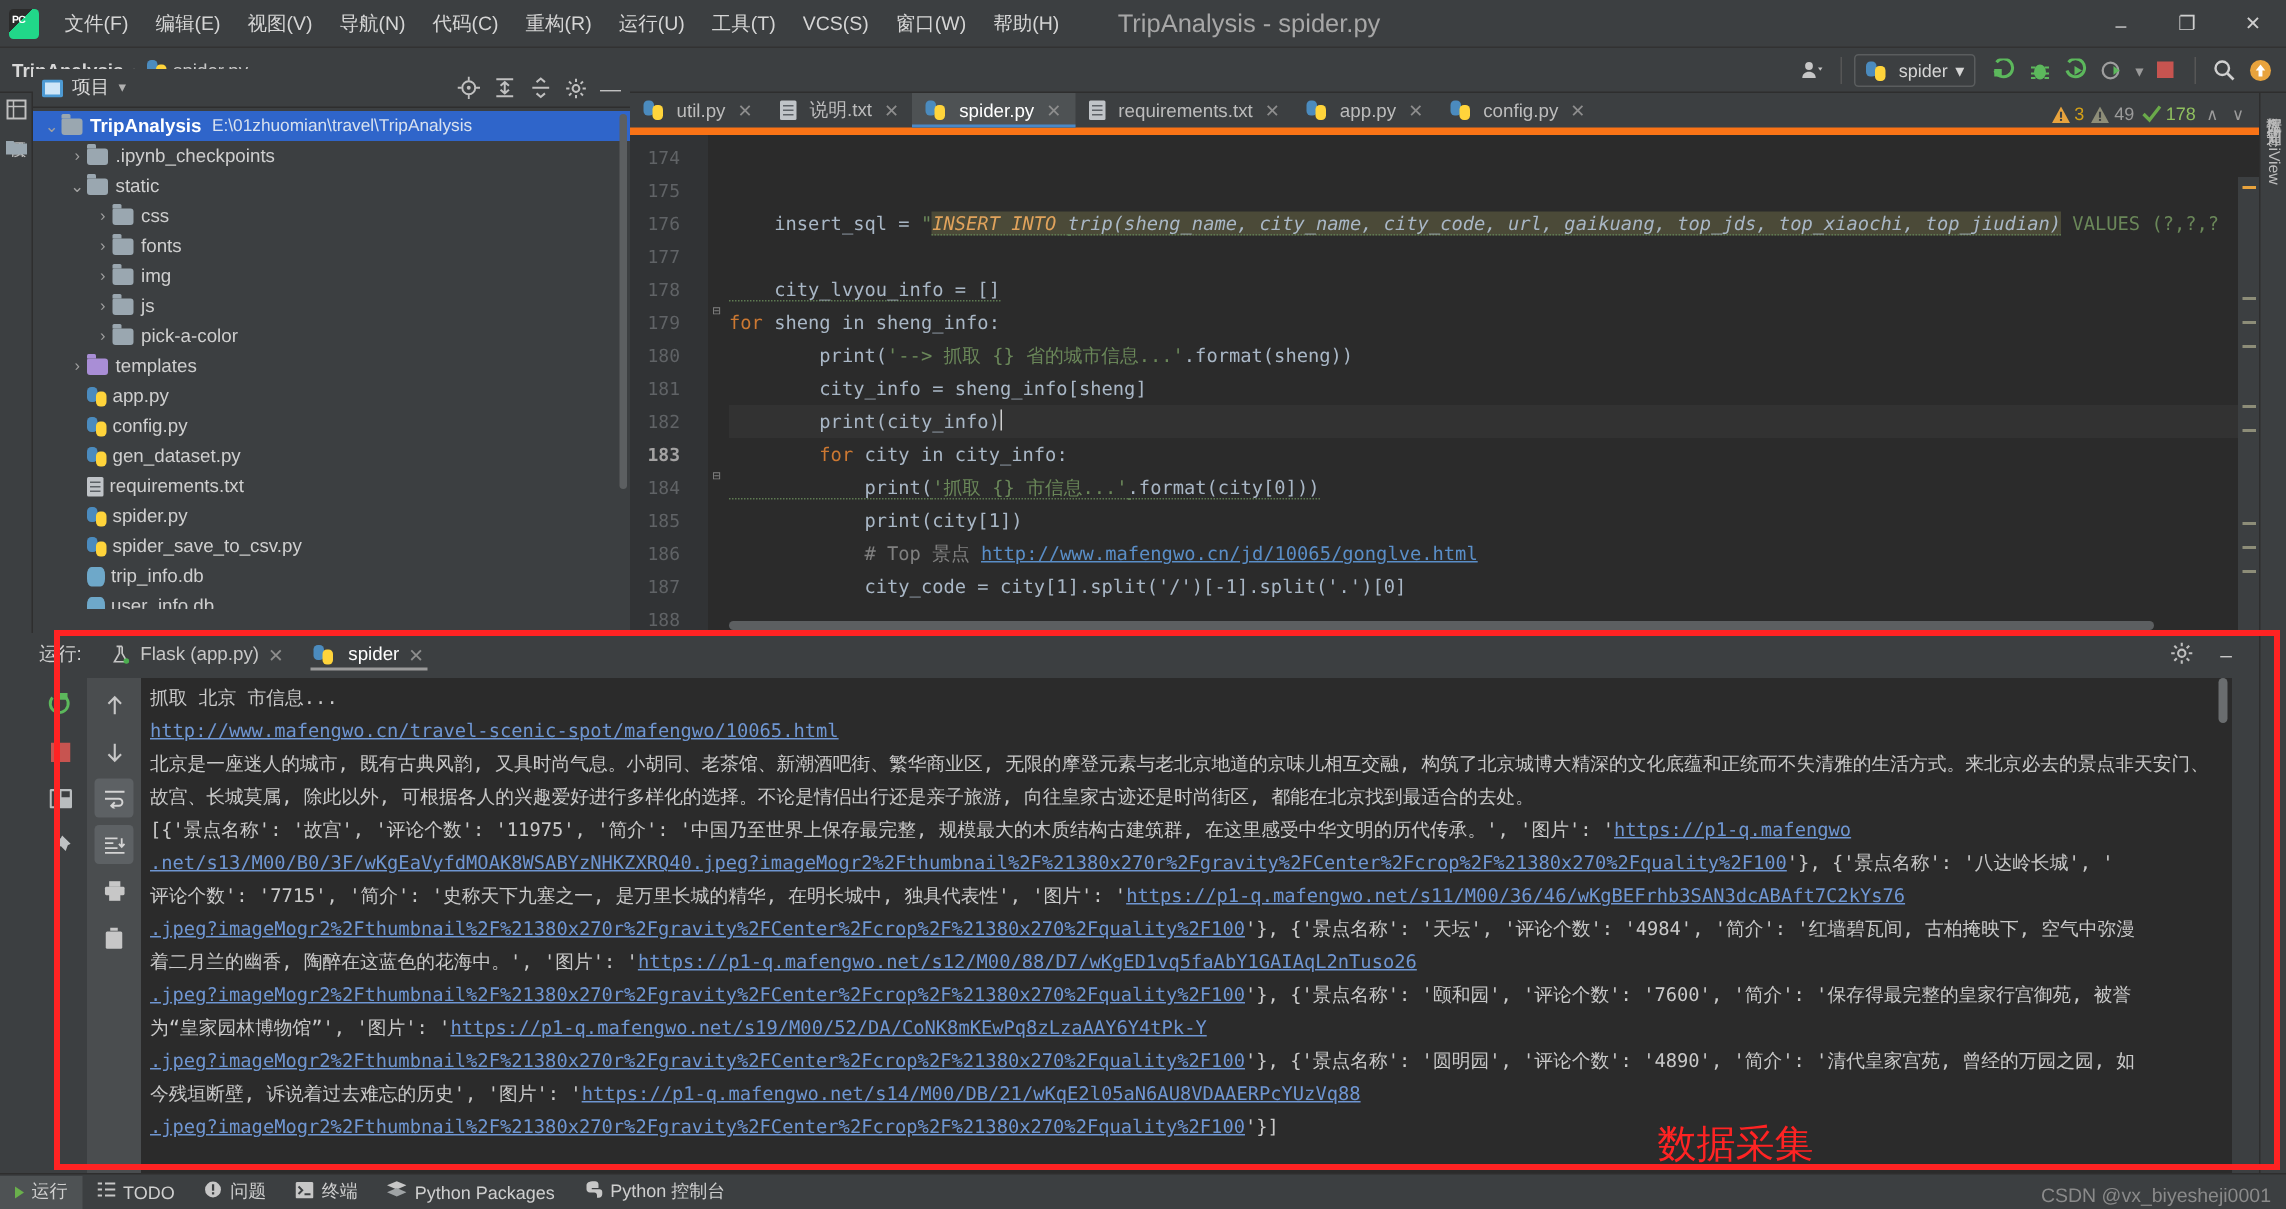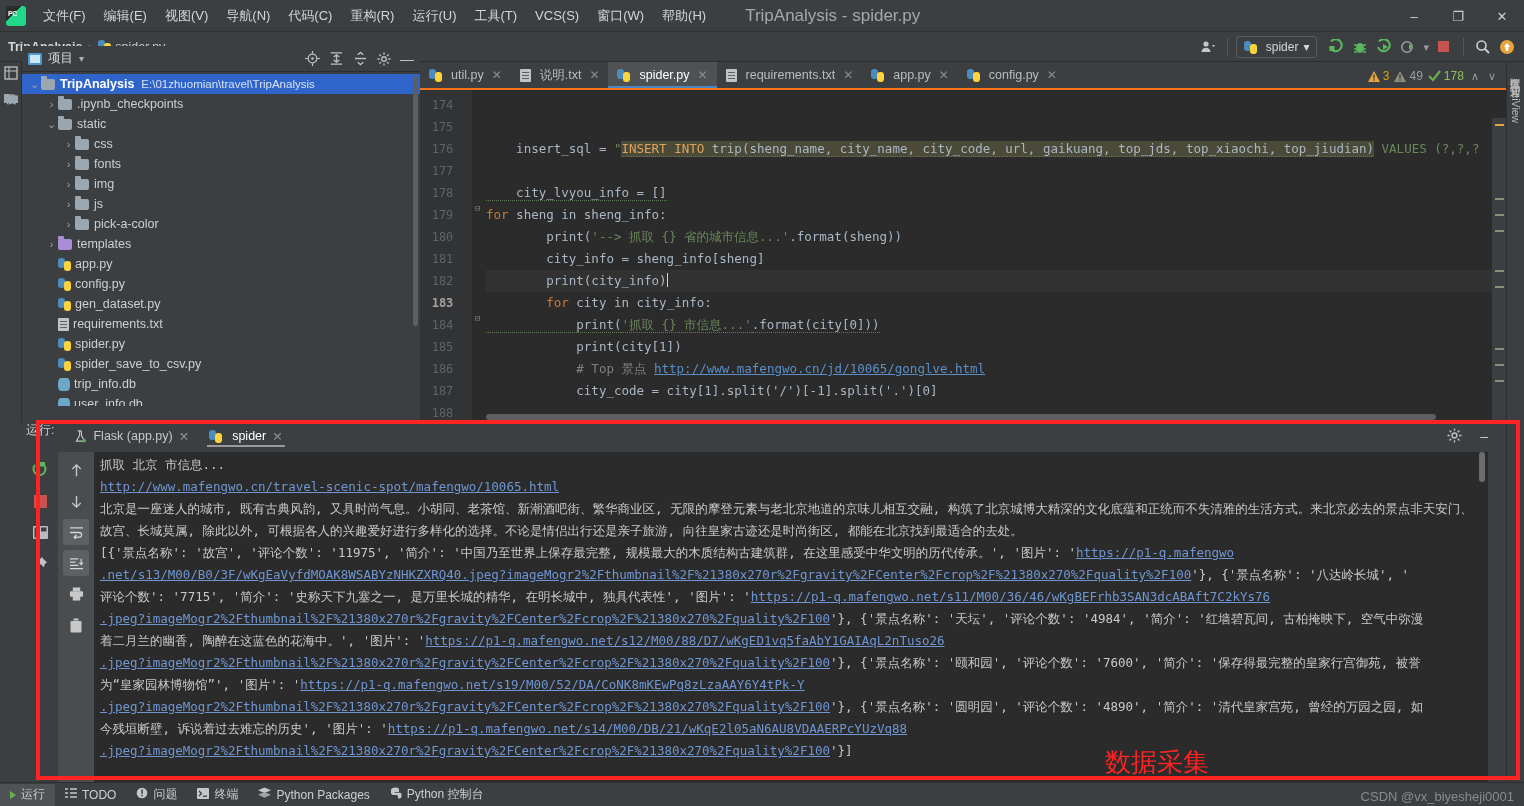--- a/index.html
+++ b/index.html
@@ -129,21 +129,21 @@
   .node.sel .path { color: #d7e1ef; }
   .proj-scroll {
     position: absolute; right: 2px; top: 4px; width: 5px; height: 250px;
     background: #5c5f61; border-radius: 3px;
   }
 
   
   .editor-wrap { position: absolute; left: 420px; top: 62px; width: 1086px; height: 360px; background: #2b2b2b; }
   .tabs {
     height: 28px; background: #3c3f41; display: flex; align-items: stretch;
-    border-bottom: 2px solid #f97316; position: relative;
+    border-bottom: 5px solid #f97316; position: relative;
   }
   .tab {
     display: flex; align-items: center; gap: 5px; padding: 0 9px; font-size: 12.5px;
     color: #bcbcbc; position: relative; white-space: nowrap;
   }
   .tab.active { background: #4e5254; color: #ffffff; }
   .tab.active::after {
     content: ""; position: absolute; left: 0; right: 0; bottom: 0; height: 2px; background: #4a88c7;
   }
   .tab .x { color: #8d8d8d; font-size: 12px; margin-left: 3px; }
@@ -168,21 +168,21 @@
   .gutter .ln.cur { color: #a4a3a3; font-weight: bold; }
   .fold-col { position: absolute; left: 52px; top: 0; width: 14px; height: 332px; background: #2b2b2b; }
   .fold { position: absolute; left: 3px; width: 9px; height: 9px; color: #808080; font-size: 9px; line-height: 9px; }
   .code-lines { position: absolute; left: 66px; top: 4px; right: 0; }
   .cl { height: 22px; line-height: 22px; white-space: pre; color: #a9b7c6; }
   .cl.cur-line { background: #323232; }
   .kw { color: #cc7832; }
   .str { color: #6a8759; }
   .cmt { color: #808080; }
   .url { color: #5a8ec7; text-decoration: underline; }
-  .sql-hl { background: #4b4a38; }
+  .sql-hl { background: #4b4a38; font-style: italic; }
   .sql-kw { color: #e0a35c; }
   .ul-g { border-bottom: 1px dotted #5e7a52; }
   .caret { display:inline-block; width:1px; height:14px; background:#cfcfcf; vertical-align:-2px; }
 
   .edit-right-strip {
     position: absolute; right: 0; top: 28px; width: 14px; height: 332px; background: #3c3f41;
   }
   .mark { position: absolute; right: 2px; width: 9px; height: 2px; }
 
   .code-hscroll {
@@ -192,21 +192,21 @@
 
   
   .rightstrip {
     position: absolute; right: 0; top: 62px; width: 18px; height: 744px; background: #3c3f41;
     border-left: 1px solid #2e2e2e;
   }
   .rv { writing-mode: vertical-rl; font-size: 10.5px; color: #bdbdbd; display: block; margin: 8px auto 0; }
 
   
   .runpanel { position: absolute; left: 0; top: 422px; width: 1506px; height: 360px; background: #3c3f41; }
-  .run-tabs { position: absolute; left: 22px; top: 0; height: 28px; display: flex; align-items: flex-start; }
+  .run-tabs { position: absolute; left: 22px; top: 0; height: 28px; display: flex; align-items: center; }
   .run-label { font-size: 12.5px; color: #cfcfcf; margin: 0 10px 0 4px; }
   .rtab {
     display: flex; align-items: center; gap: 6px; padding: 0 10px; height: 28px;
     font-size: 12.5px; color: #c8c8c8; position: relative;
   }
   .rtab.active { color: #ffffff; }
   .rtab.active::after { content:""; position:absolute; left:8px; right:8px; bottom:3px; height:2px; background:#9a9a9a; }
   .run-gear { position: absolute; right: 44px; top: 6px; }
   .run-min { position: absolute; right: 18px; top: 6px; color: #c8c8c8; font-size: 14px; }
 

